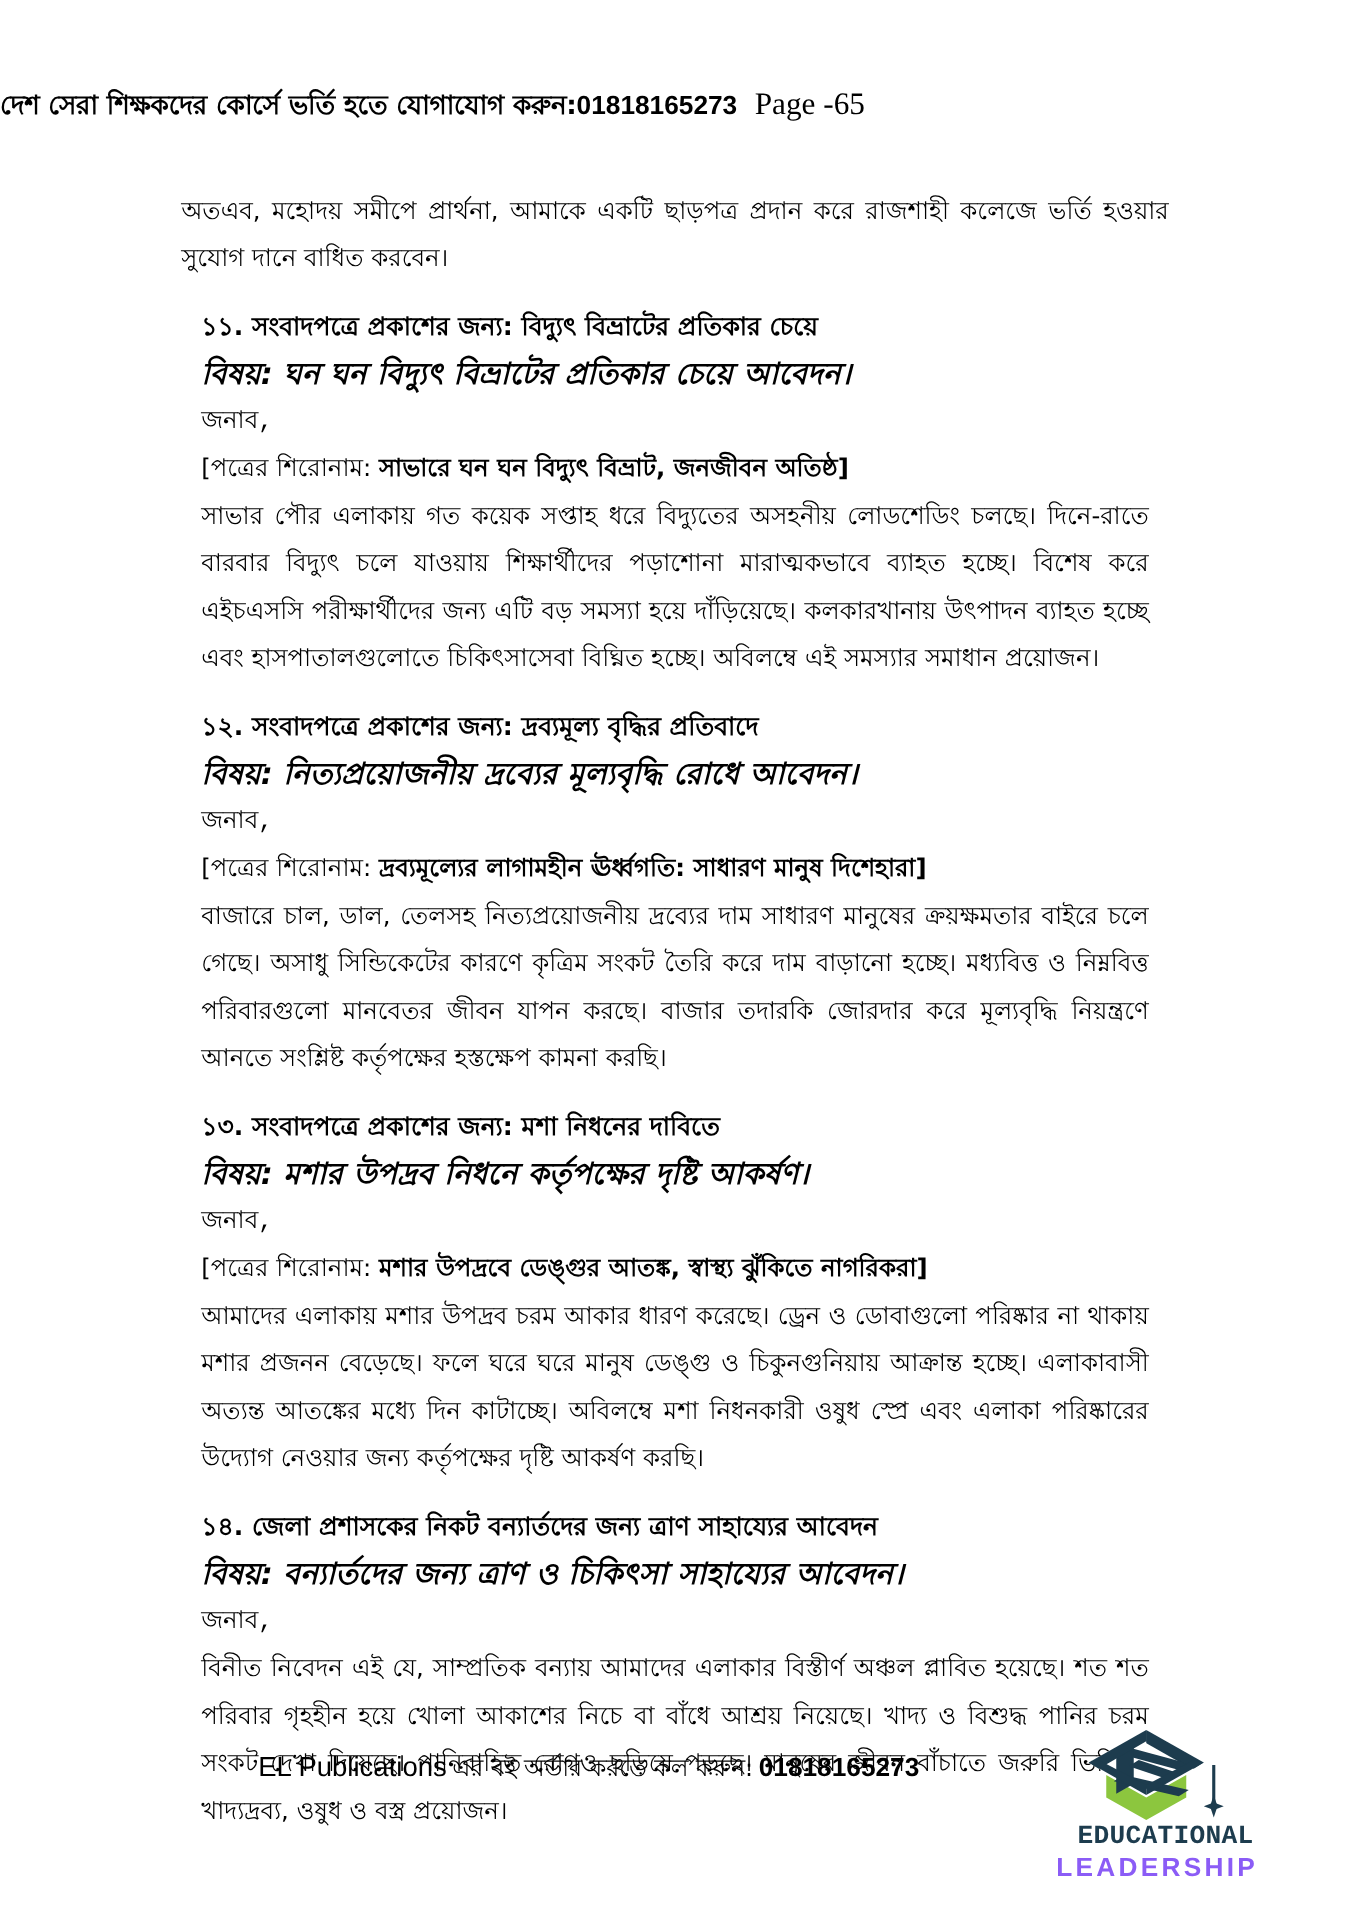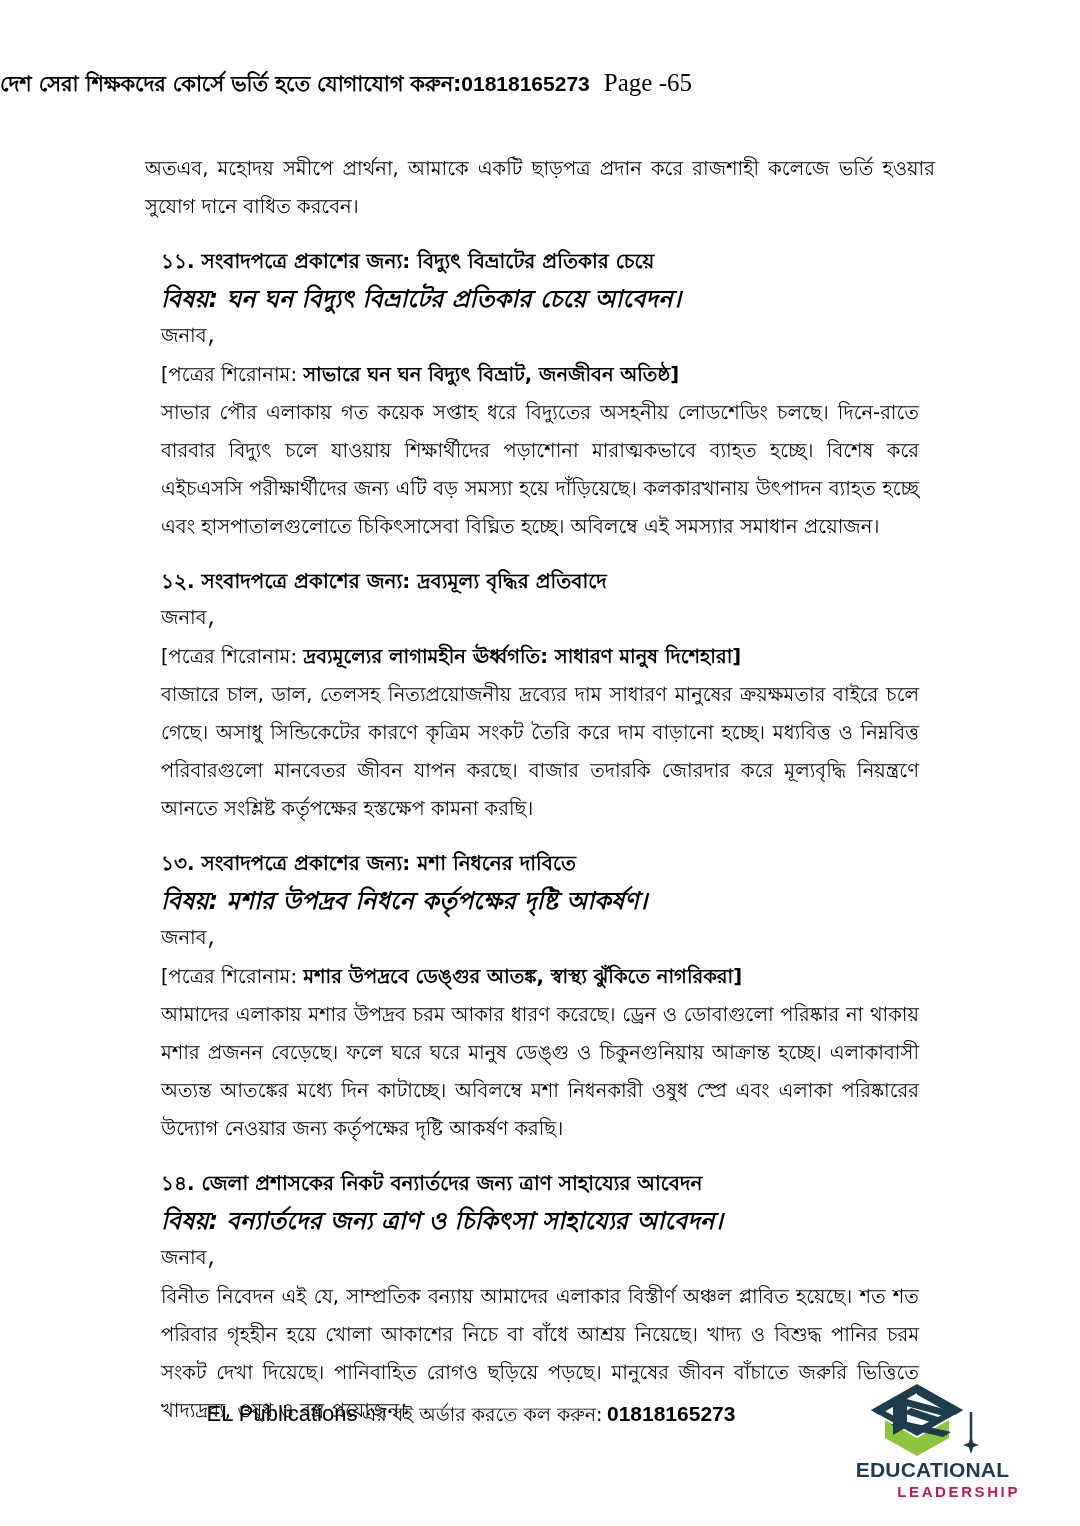--- a/index.html
+++ b/index.html
@@ -159,37 +159,37 @@
     top: 0px;
     width: 125px;
     height: 80px;
   }
   .logo-word-main {
     position: absolute;
     left: 0;
     top: 76px;
     width: 175px;
     text-align: center;
-    font-family: Liberation Sans, sans-serif;
+    font-family: Liberation Mono, monospace;
     font-weight: 700;
     font-size: 21px;
     letter-spacing: 0.2px;
     color: #1d3c4e;
   }
   .logo-word-sub {
     position: absolute;
     left: 0;
     top: 101px;
     width: 175px;
-    text-align: right;
-    font-family: "Liberation Sans", sans-serif;
-    font-weight: 700;
-    font-size: 15px;
+    text-align: left;
+    font-family: "Liberation Sans", sans-serif;
+    font-weight: 700;
+    font-size: 21px;
     letter-spacing: 2.6px;
-    color: #be185d;
+    color: #8b5cf6;
   }
 </style>
 </head>
 <body>
 
 <div class="page">
 
   <div class="page-header">
     <span class="header-bn">দেশ সেরা শিক্ষকদের কোর্সে ভর্তি হতে যোগাযোগ করুন:</span><span class="header-phone">01818165273</span><span class="header-page">Page -65</span>
   </div>
@@ -201,20 +201,21 @@
     <div class="section">
       <p class="heading">১১. সংবাদপত্রে প্রকাশের জন্য: বিদ্যুৎ বিভ্রাটের প্রতিকার চেয়ে</p>
       <p class="subject">বিষয়: ঘন ঘন বিদ্যুৎ বিভ্রাটের প্রতিকার চেয়ে আবেদন।</p>
       <p class="salutation">জনাব,</p>
       <p class="headline-line"><span>[পত্রের শিরোনাম:</span> <span class="hl-bold">সাভারে ঘন ঘন বিদ্যুৎ বিভ্রাট, জনজীবন অতিষ্ঠ]</span></p>
       <p class="para">সাভার পৌর এলাকায় গত কয়েক সপ্তাহ ধরে বিদ্যুতের অসহনীয় লোডশেডিং চলছে। দিনে-রাতে বারবার বিদ্যুৎ চলে যাওয়ায় শিক্ষার্থীদের পড়াশোনা মারাত্মকভাবে ব্যাহত হচ্ছে। বিশেষ করে এইচএসসি পরীক্ষার্থীদের জন্য এটি বড় সমস্যা হয়ে দাঁড়িয়েছে। কলকারখানায় উৎপাদন ব্যাহত হচ্ছে এবং হাসপাতালগুলোতে চিকিৎসাসেবা বিঘ্নিত হচ্ছে। অবিলম্বে এই সমস্যার সমাধান প্রয়োজন।</p>
     </div>
 
     <div class="section">
       <p class="heading">১২. সংবাদপত্রে প্রকাশের জন্য: দ্রব্যমূল্য বৃদ্ধির প্রতিবাদে</p>
+      <p class="subject">বিষয়: নিত্যপ্রয়োজনীয় দ্রব্যের মূল্যবৃদ্ধি রোধে আবেদন।</p>
       <p class="salutation">জনাব,</p>
       <p class="headline-line"><span>[পত্রের শিরোনাম:</span> <span class="hl-bold">দ্রব্যমূল্যের লাগামহীন ঊর্ধ্বগতি: সাধারণ মানুষ দিশেহারা]</span></p>
       <p class="para last-line-left">বাজারে চাল, ডাল, তেলসহ নিত্যপ্রয়োজনীয় দ্রব্যের দাম সাধারণ মানুষের ক্রয়ক্ষমতার বাইরে চলে গেছে। অসাধু সিন্ডিকেটের কারণে কৃত্রিম সংকট তৈরি করে দাম বাড়ানো হচ্ছে। মধ্যবিত্ত ও নিম্নবিত্ত পরিবারগুলো মানবেতর জীবন যাপন করছে। বাজার তদারকি জোরদার করে মূল্যবৃদ্ধি নিয়ন্ত্রণে আনতে সংশ্লিষ্ট কর্তৃপক্ষের হস্তক্ষেপ কামনা করছি।</p>
     </div>
 
     <div class="section">
       <p class="heading">১৩. সংবাদপত্রে প্রকাশের জন্য: মশা নিধনের দাবিতে</p>
       <p class="subject">বিষয়: মশার উপদ্রব নিধনে কর্তৃপক্ষের দৃষ্টি আকর্ষণ।</p>
       <p class="salutation">জনাব,</p>
       <p class="headline-line"><span>[পত্রের শিরোনাম:</span> <span class="hl-bold">মশার উপদ্রবে ডেঙ্গুর আতঙ্ক, স্বাস্থ্য ঝুঁকিতে নাগরিকরা]</span></p>

